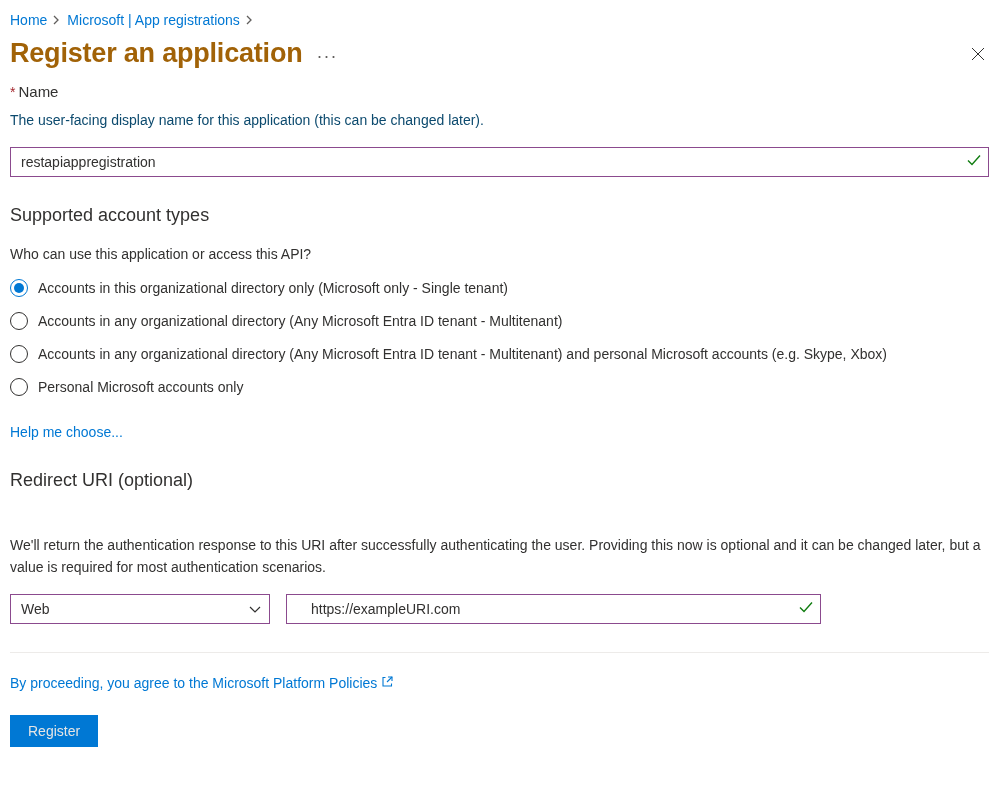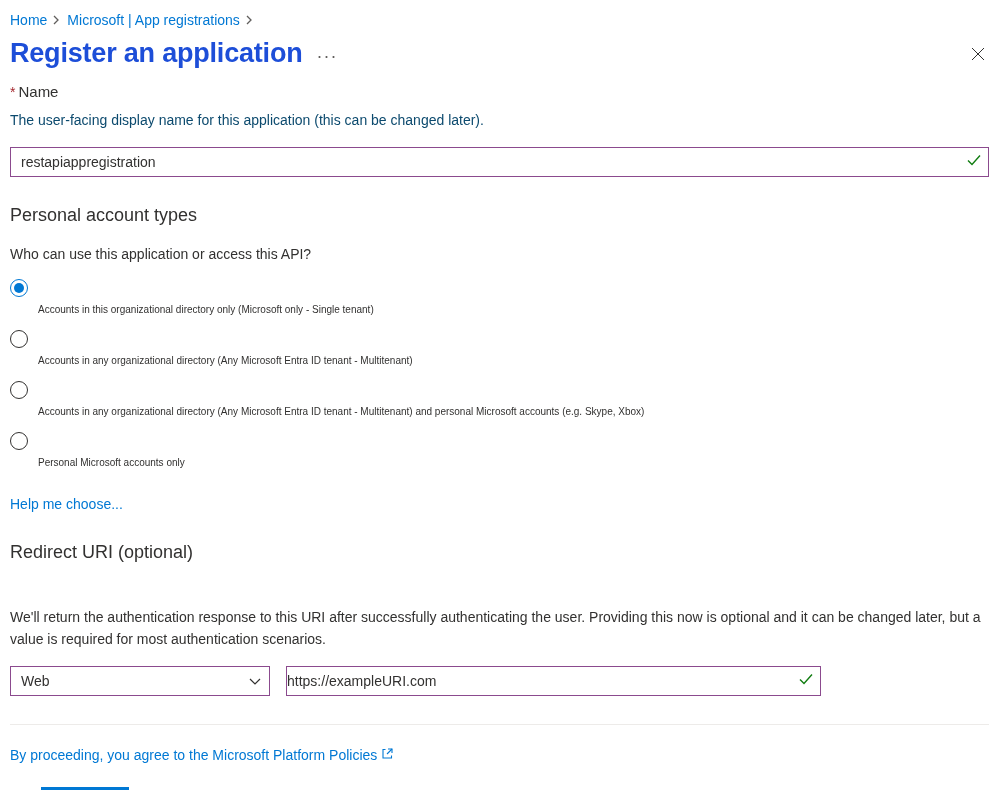--- a/index.html
+++ b/index.html
@@ -34,21 +34,21 @@
       margin-bottom: 14px;
     }
     .header-left {
       display: flex;
       align-items: center;
       gap: 14px;
     }
     h1.page-title {
       font-size: 27px;
       font-weight: 600;
-      color: #1d4ed8;
+      color: #a16207;
       letter-spacing: -0.2px;
     }
     .more-icon {
       color: #605e5c;
       font-size: 18px;
       letter-spacing: 1px;
       cursor: pointer;
       padding-top: 6px;
     }
     .close-btn {
@@ -131,24 +131,23 @@
     }
     .radio.selected::after {
       content: "";
       position: absolute;
       top: 3px; left: 3px;
       width: 10px; height: 10px;
       background: #0078d4;
       border-radius: 50%;
     }
     .radio-label {
-      font-size: 10px;
+      font-size: 14px;
       line-height: 1.5;
       padding-right: 20px;
-      margin-top: 24px;
     }
     .link {
       color: #0078d4;
       text-decoration: none;
       cursor: pointer;
       font-size: 14px;
     }
     .help-choose {
       display: inline-block;
       margin-bottom: 30px;
@@ -178,47 +177,46 @@
       top: 50%;
       transform: translateY(-50%);
     }
     .uri-input-wrap {
       position: relative;
       width: 535px;
     }
     .uri-input {
       width: 100%;
       border: 1px solid #8b4a8e;
-      padding: 6px 30px 6px 0;
+      padding: 6px 30px 6px 24px;
       font-size: 14px;
       font-family: inherit;
       color: #323130;
       outline: none;
     }
     hr.divider {
       border: none;
       border-top: 1px solid #edebe9;
       margin-bottom: 22px;
     }
     .policies-row {
       display: flex;
       align-items: center;
       gap: 4px;
       margin-bottom: 24px;
     }
     .ext-icon { color: #0078d4; }
     .register-btn {
       background: #0078d4;
-      color: #0f172a;
+      color: #e5e5e5;
       border: none;
       padding: 8px 18px;
       font-size: 14px;
       font-family: inherit;
       cursor: pointer;
-      margin-left: 31px;
     }
   </style>
 </head>
 <body>
 
 
 
 
 <nav class="breadcrumb">
   <a>Home</a>
@@ -257,21 +255,21 @@
 <div class="text-input-wrap">
   <input type="text" class="text-input" value="restapiappregistration" style="">
   <span class="check-icon">
     <svg width="14" height="14" viewBox="0 0 14 14">
         <path d="M1 7 L5 11 L13 2" stroke="#107c10" stroke-width="1.4" fill="none"></path>
       </svg>
   </span>
 </div>
 
 
-<h2 class="section-title">Personal account types</h2>
+<h2 class="section-title">Supported account types</h2>
 <p class="section-q">Who can use this application or access this API?</p>
 
 <div class="radio-group">
   <label class="radio-row">
     <span class="radio selected"></span>
     <span class="radio-label">Accounts in this organizational directory only (Microsoft only - Single tenant)</span>
   </label>
   <label class="radio-row">
     <span class="radio"></span>
     <span class="radio-label">Accounts in any organizational directory (Any Microsoft Entra ID tenant - Multitenant)</span>

